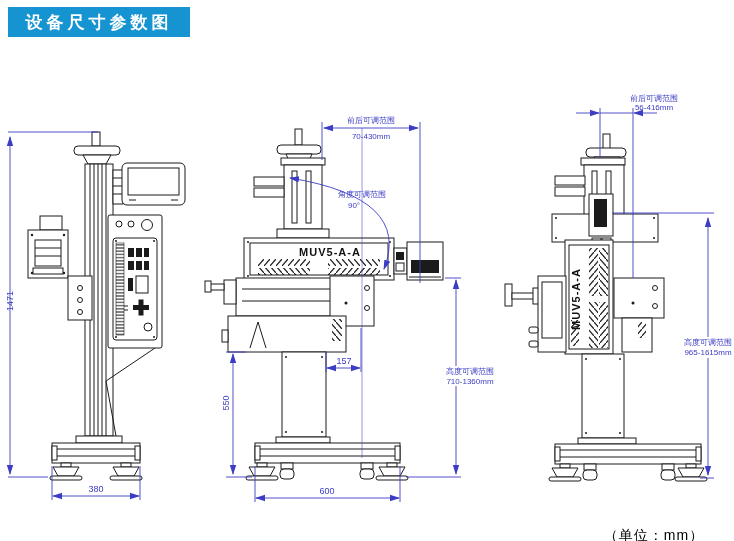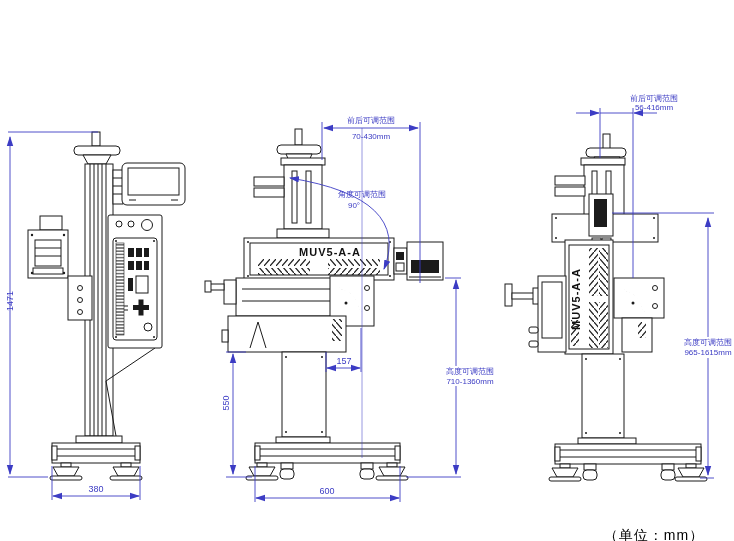--- a/index.html
+++ b/index.html
@@ -18,20 +18,21 @@
   .ref{stroke:#3c3cc4;fill:none;stroke-width:0.7;opacity:0.75;}
   .dt{fill:#3c3cc4;stroke:none;font:8px "Liberation Sans",sans-serif;text-anchor:middle;}
   .dtn{fill:#3c3cc4;stroke:none;font:9px "Liberation Sans",sans-serif;text-anchor:middle;}
   .mlabel{fill:#111;stroke:none;font:bold 11px "Liberation Sans",sans-serif;text-anchor:middle;letter-spacing:1px;}
   .wbg{fill:#ffffff;stroke:none;}
 </style>
 </head>
 <body>
 
 <div id="canvas">
+  <div id="banner">设备尺寸参数图</div>
 
   <svg width="734" height="541" viewBox="0 0 734 541">
     <defs>
       <pattern id="pf" width="6" height="7" patternUnits="userSpaceOnUse">
         <path d="M0,7 L6,0" stroke="#1b1b1b" stroke-width="1.2"></path>
       </pattern>
       <pattern id="pb" width="6" height="7" patternUnits="userSpaceOnUse">
         <path d="M0,0 L6,7" stroke="#1b1b1b" stroke-width="1.2"></path>
       </pattern>
       <pattern id="phl" width="8" height="3.2" patternUnits="userSpaceOnUse">

